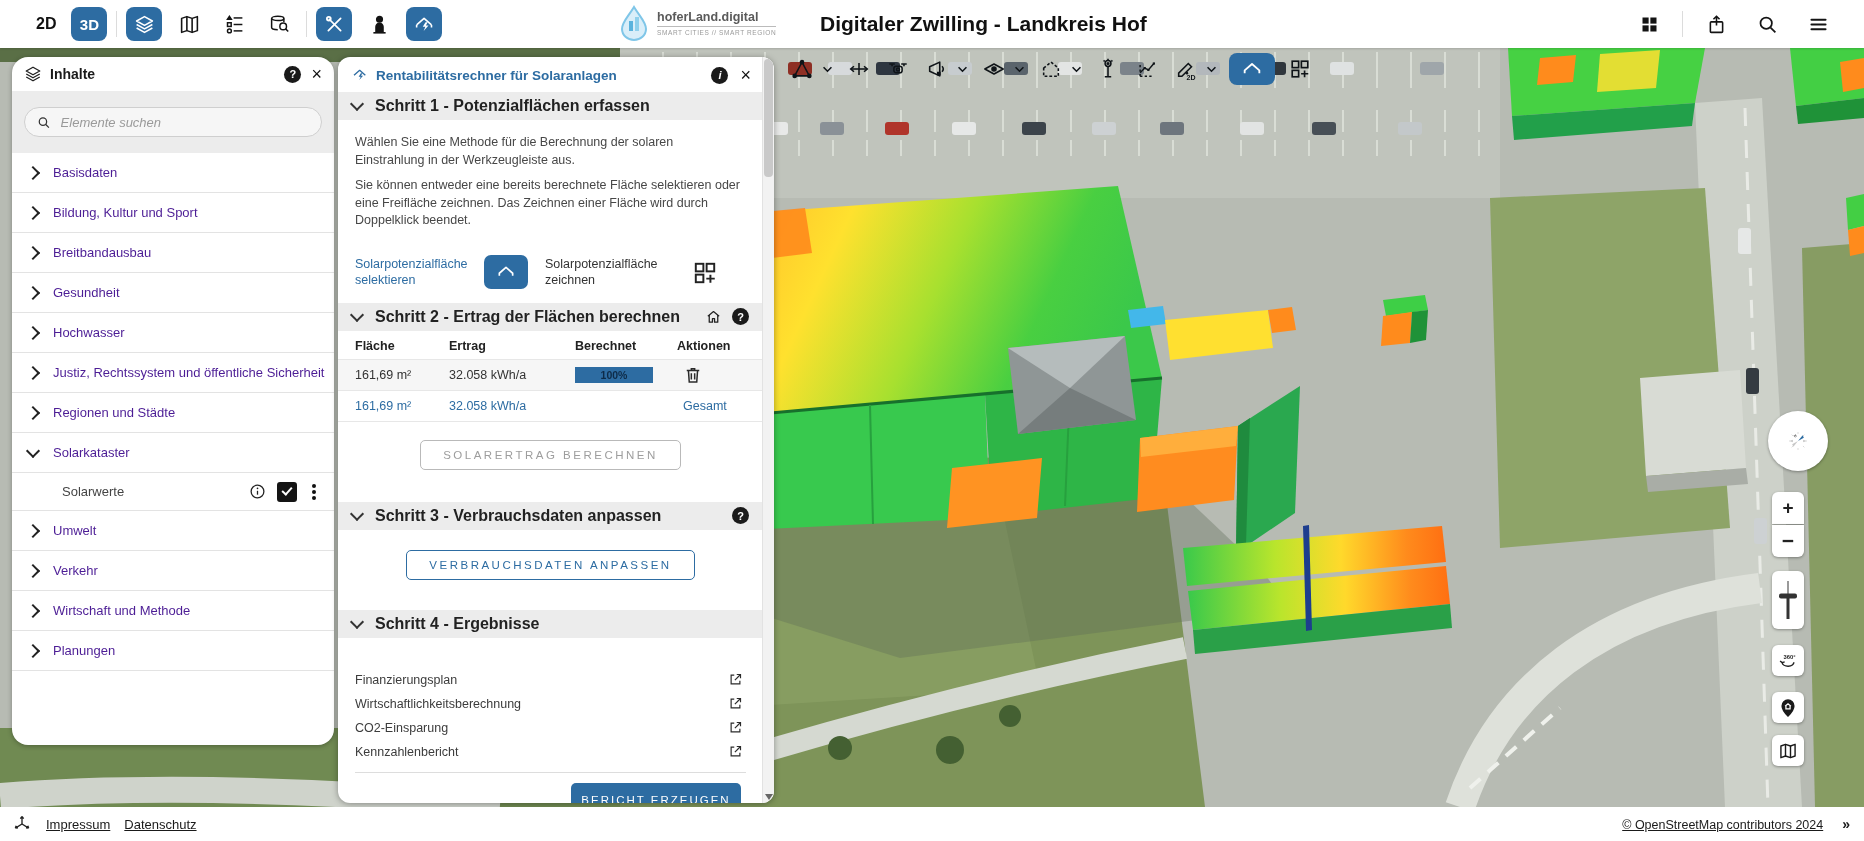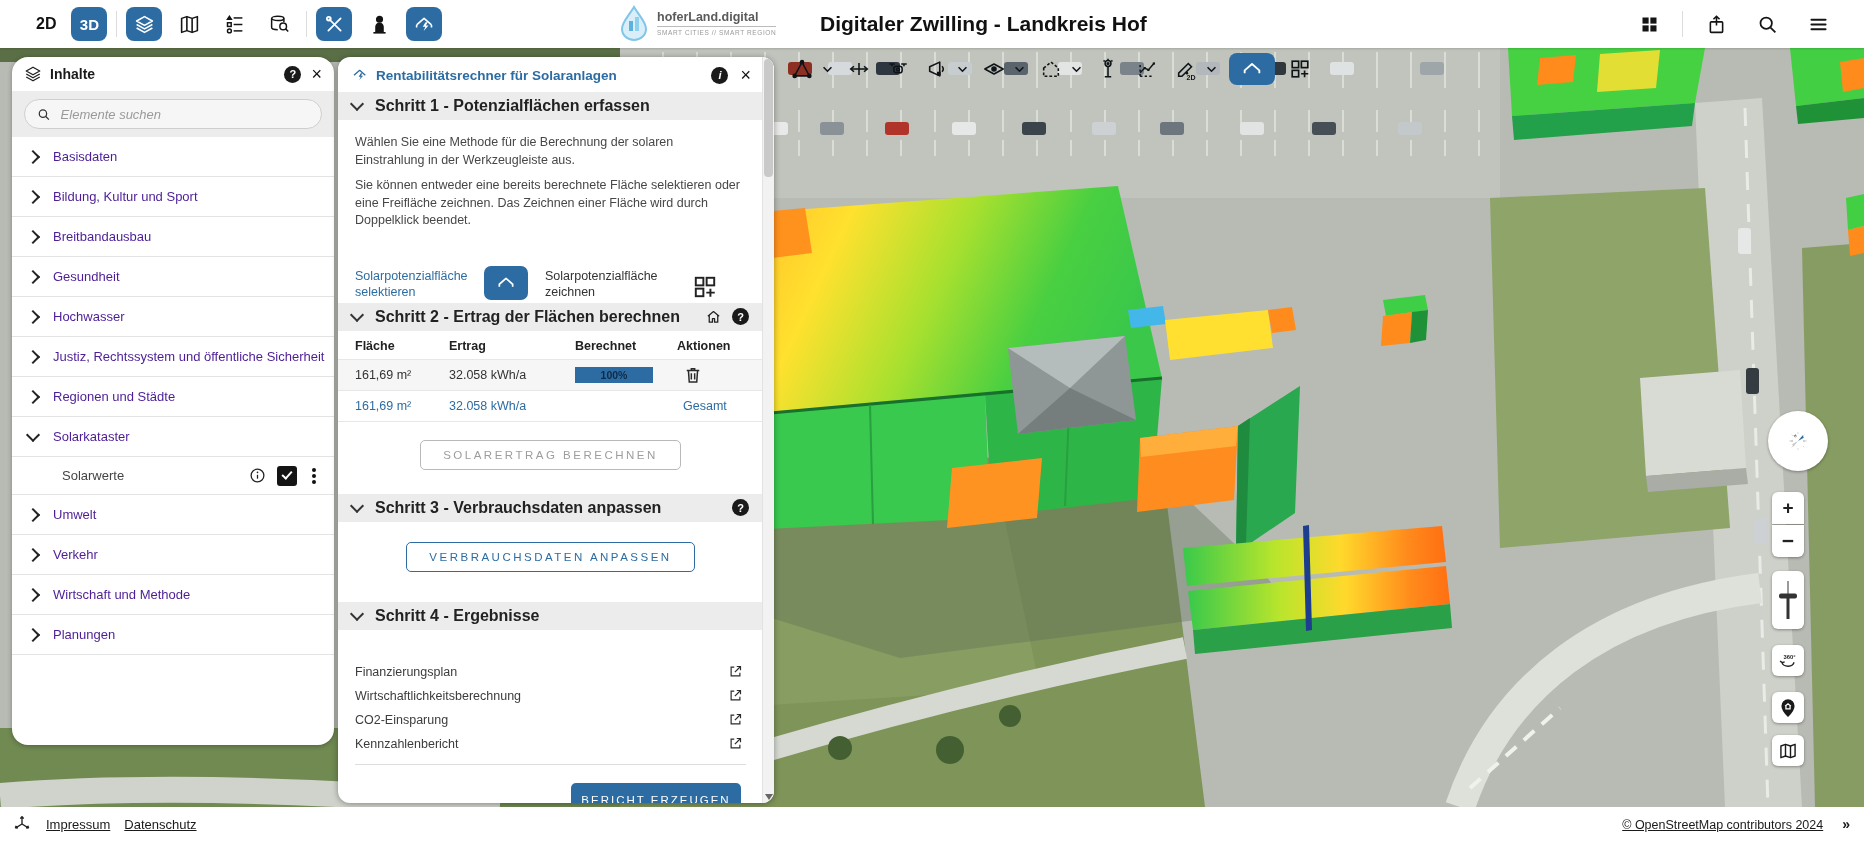--- a/index.html
+++ b/index.html
@@ -37,21 +37,21 @@
   .sidebar{position:absolute;left:12px;top:57px;width:322px;height:688px;background:#fff;border-radius:16px;
            z-index:10;box-shadow:0 1px 5px rgba(0,0,0,.3);overflow:hidden}
   .sb-head{height:34px;display:flex;align-items:center;padding:0 12px;gap:8px}
   .sb-title{font-size:14px;font-weight:bold}
   .sb-right{margin-left:auto;display:flex;align-items:center;gap:10px}
   .qmark{width:17px;height:17px;border-radius:50%;background:#1a1a1a;color:#fff;display:flex;align-items:center;
          justify-content:center;font-size:11px;font-weight:bold;cursor:pointer}
   .qmark::after{content:"?"}
   .xclose{font-size:18px;line-height:1;color:#111;cursor:pointer;background:none;border:none;padding:0;font-family:inherit}
   .xclose::after{content:"×"}
-  .search-band{background:#ececec;padding:8px 12px}
+  .search-band{background:#ececec;padding:16px 12px}
   .search-pill{display:flex;align-items:center;gap:8px;background:#f6f6f6;border:1px solid #cfcfcf;border-radius:16px;
                height:28px;padding:0 12px}
   .search-pill input{border:none;outline:none;background:transparent;font-style:italic;font-size:13px;color:#555;
                      width:100%;font-family:inherit}
   .search-pill input::placeholder{color:#9a9a9a}
   .s-item{height:39px;display:flex;align-items:center;padding:0 14px 0 16px;border-bottom:1px solid #e3e3e3;
           font-size:13px;color:#4c1d95;cursor:pointer;white-space:nowrap}
   .s-sub{height:37px;display:flex;align-items:center;padding:0 14px 0 50px;font-size:13px;color:#444;
          border-bottom:1px solid #e3e3e3;background:#fff}
   .chev{width:8px;height:8px;border-right:2px solid #222;border-bottom:2px solid #222;display:inline-block;
@@ -72,42 +72,42 @@
   .p-title .sx{gap:12px}
   .imark{width:17px;height:17px;border-radius:50%;background:#1a1a1a;color:#fff;display:flex;align-items:center;
          justify-content:center;font-size:11px;font-weight:bold;font-style:italic;cursor:pointer}
   .imark::after{content:"i"}
   .step-h{height:28px;background:#ececec;display:flex;align-items:center;gap:11px;padding:0 14px;margin-top:3px}
   .step-h .t{font-size:16px;font-weight:bold;color:#222}
   .step-h .chev{margin-right:2px;border-color:#333}
   .step-h .sx{gap:10px}
   .ptext{padding:14px 22px 0 17px;font-size:12.5px;line-height:17.5px;color:#474747}
   .ptext p{margin:0 0 8px 0}
-  .opts{display:flex;align-items:flex-end;padding:0 17px;margin-top:14px;height:56px}
+  .opts{display:flex;align-items:center;padding:0 17px;margin-top:14px;height:56px}
   .opt-label{width:122px;font-size:12.5px;line-height:16px;color:#2d6ca2;cursor:pointer}
   .opt-label.dark{color:#333}
   .roofbtn{width:44px;height:34px;background:#2d6ca2;border:none;border-radius:7px;color:#fff;display:flex;
            align-items:center;justify-content:center;cursor:pointer;margin-left:7px}
   .roofbtn svg{width:20px;height:20px}
   .drawico{margin-left:27px;width:26px;height:26px;color:#222;background:none;border:none;cursor:pointer;padding:0;margin-top:2px}
   .opts .opt2{margin-left:17px;width:120px}
   .tbl{margin-top:0}
   .trow{display:grid;grid-template-columns:94px 126px 102px 1fr;align-items:center;padding:0 12px 0 17px;height:30px;
         font-size:12.5px;color:#333}
   .trow.thead{height:26px;font-weight:bold;color:#222;margin-top:2px}
   .trow.r1{background:#f6f6f6;border-top:1px solid #e7e7e7;border-bottom:1px solid #e7e7e7}
   .trow.r2{color:#2d6ca2;border-bottom:1px solid #e7e7e7}
   .bar{width:78px;height:16px;background:#2d6ca2;display:flex;align-items:center;justify-content:center;
        font-size:10.5px;color:rgba(8,32,56,.85);font-weight:bold}
   .trash{background:none;border:none;color:#2b2b2b;width:20px;height:20px;padding:0;cursor:pointer;margin-left:6px}
   .gesamt{color:#2d6ca2;cursor:pointer;margin-left:6px}
   .obtn{display:block;margin:18px auto 0;height:30px;padding:0 22px;background:#fff;border:1px solid #b9b9b9;
         border-radius:5px;color:#9d9d9d;font-size:11.5px;letter-spacing:2.5px;cursor:default;font-family:inherit}
   .obtn.blue{border-color:#2d6ca2;color:#2d6ca2;cursor:pointer}
-  .step3h{margin-top:24px}
+  .step3h{margin-top:32px}
   .step4h{margin-top:30px}
   .btn3{margin-top:20px}
   .links{padding:30px 20px 0 17px}
   .lrow{display:flex;align-items:center;height:24px;font-size:12.5px;color:#3c3c3c}
   .extl{margin-left:auto;width:15px;height:15px;color:#2b2b2b;background:none;border:none;padding:0;cursor:pointer}
   .ldiv{border-top:1px solid #ddd;margin:8px 17px 0 17px}
   .bericht{position:absolute;left:233px;top:726px;width:170px;height:34px;background:#2d6ca2;color:#fff;border:none;
            border-radius:5px;font-size:11.5px;letter-spacing:2px;cursor:pointer;font-family:inherit}
   .pscroll{position:absolute;right:0;top:0;bottom:0;width:11px;background:#f2f2f2;border-left:1px solid #e2e2e2}
   .pthumb{position:absolute;right:1px;top:2px;width:9px;height:118px;background:#c9c9c9;border-radius:4px}

